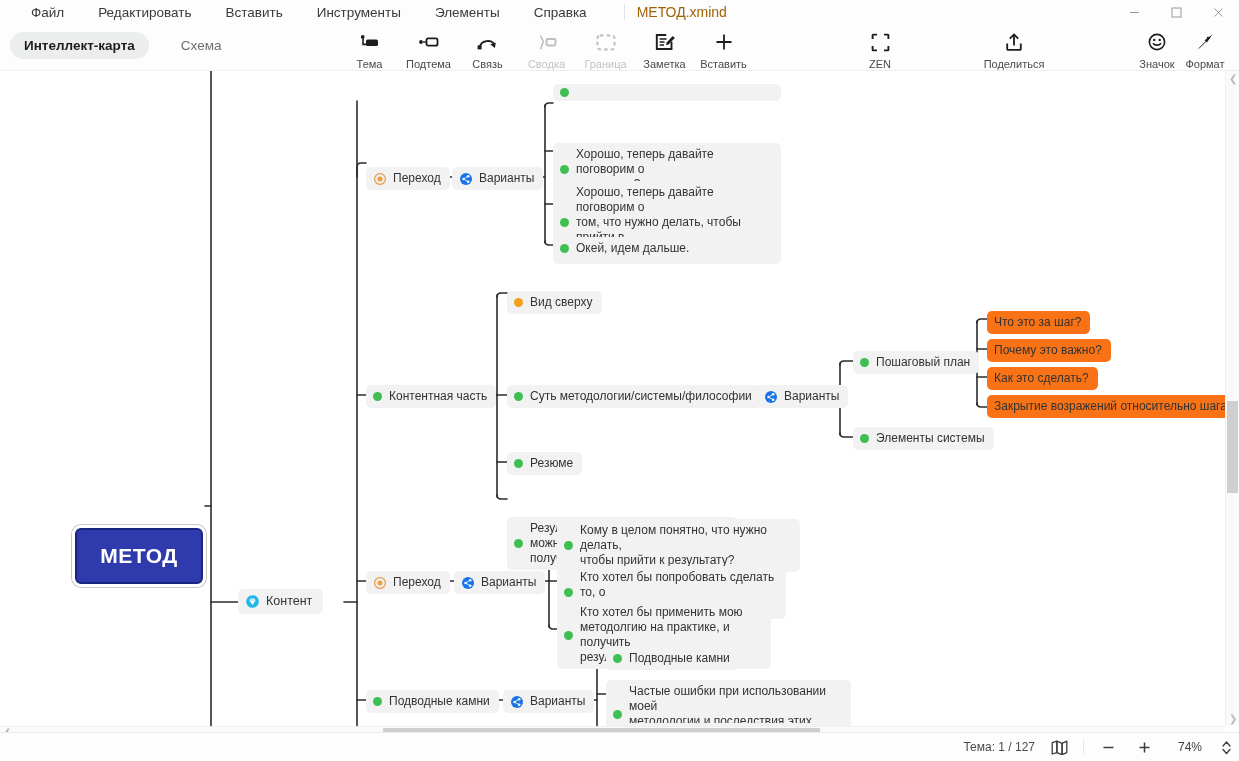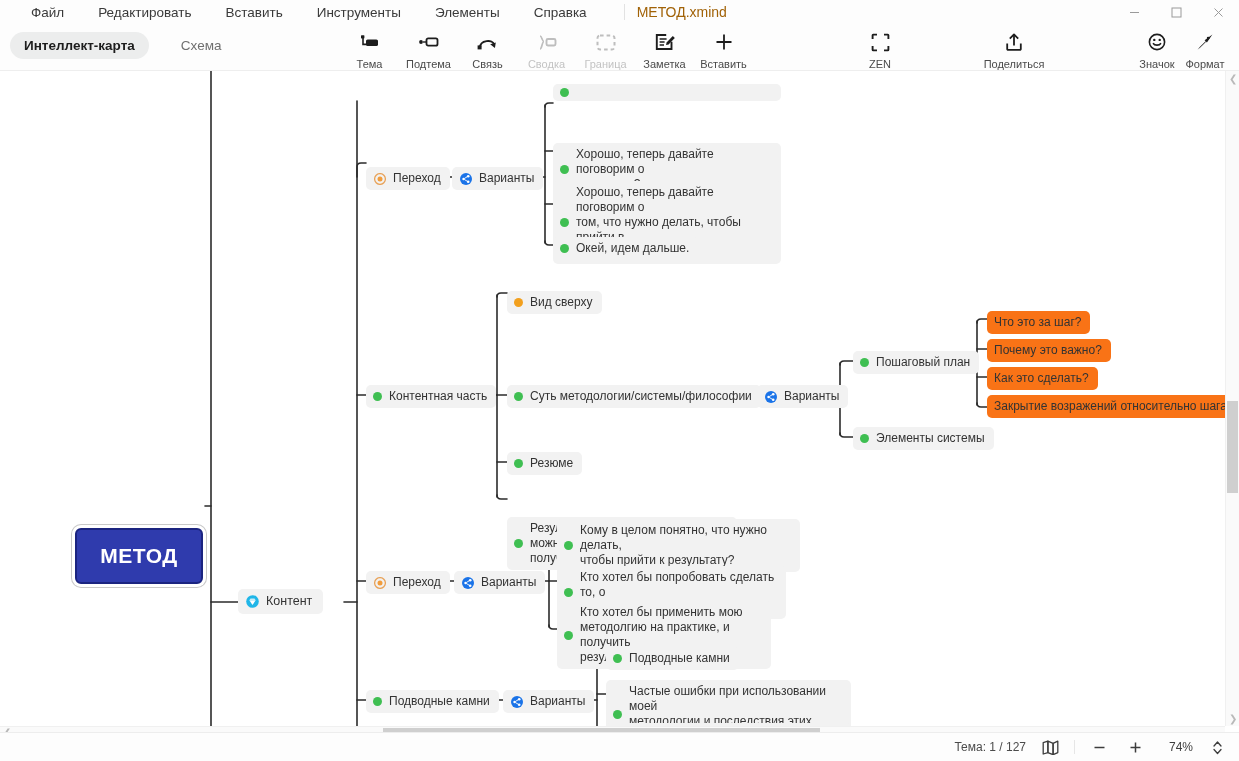--- a/index.html
+++ b/index.html
@@ -134,21 +134,21 @@
     position:absolute; left:1px; top:330px; width:11px; height:92px;
     background:#cfcfcf;
   }
   .varrow{ position:absolute; left:3px; font-size:10px; color:#b9b9b9; }
 
   
   .statusbar{
     position:absolute; left:0; bottom:0; width:1239px; height:29px;
     background:#fdfdfd; border-top:1px solid #ededed;
     display:flex; align-items:center; justify-content:flex-end;
-    padding-right:10px; gap:12px;
+    padding-right:1px; gap:12px;
   }
   .st-text{ font-size:12px; color:#4b4b4b; white-space:nowrap; }
   .st-btn{
     width:24px; height:20px; display:flex; align-items:center; justify-content:center;
     color:#3d3d3d; border-radius:3px;
   }
   .st-zoom{ font-size:12px; color:#3d3d3d; width:34px; text-align:right; }
   .sep{ width:1px; height:14px; background:#e6e6e6; }
 </style>
 </head>

